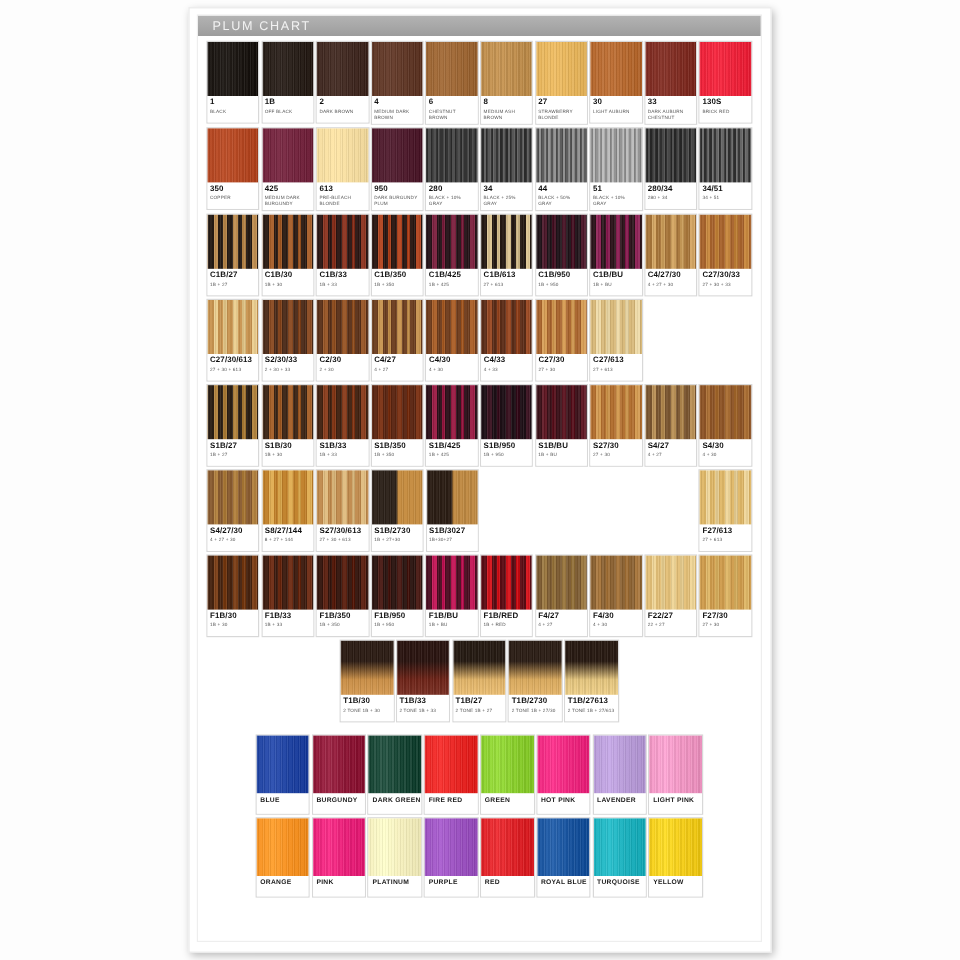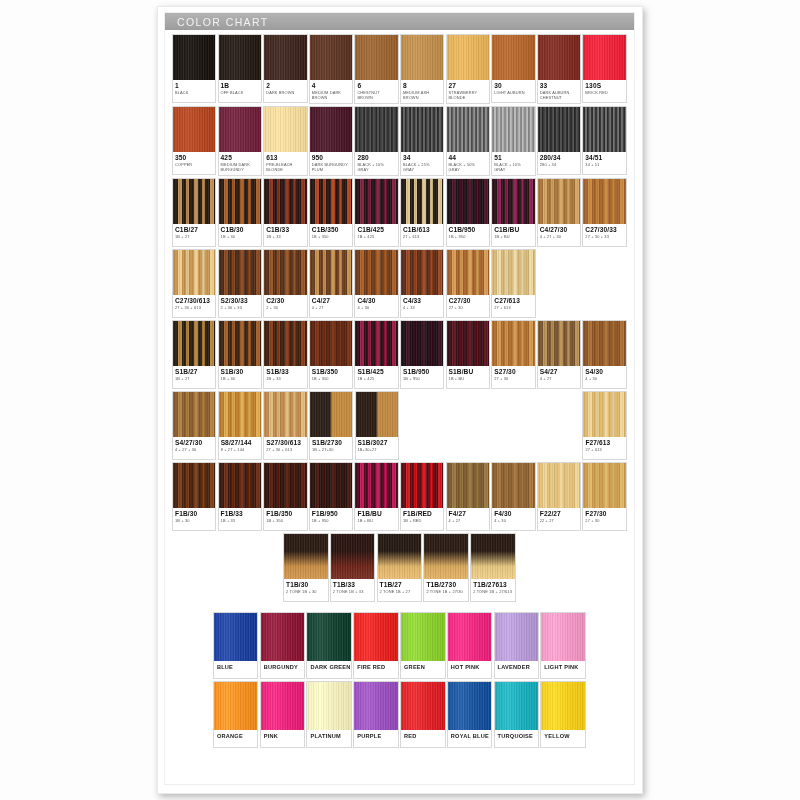--- a/index.html
+++ b/index.html
@@ -128,21 +128,21 @@
   .spacer{height:8px;}
 </style>
 </head>
 <body>
 
 <div id="page">
   <div class="frame">
     <div class="frame-inner">
 
       <div class="titlebar">
-        <span class="t">COLOR CHART</span>
+        <span class="t">PLUM CHART</span>
       </div>
 
       <div class="sheet">
         <div id="rows-host">
             <div class="row">
               <div class="cell">
                 <div class="sw" style="background: linear-gradient(90deg, rgb(24, 19, 15) 0%, rgb(34, 29, 25) 35%, rgb(24, 19, 15) 70%, rgb(16, 11, 7) 100%);"></div>
                 <div class="lab">
                   <div class="code">1</div>
                   <div class="desc">BLACK</div>

